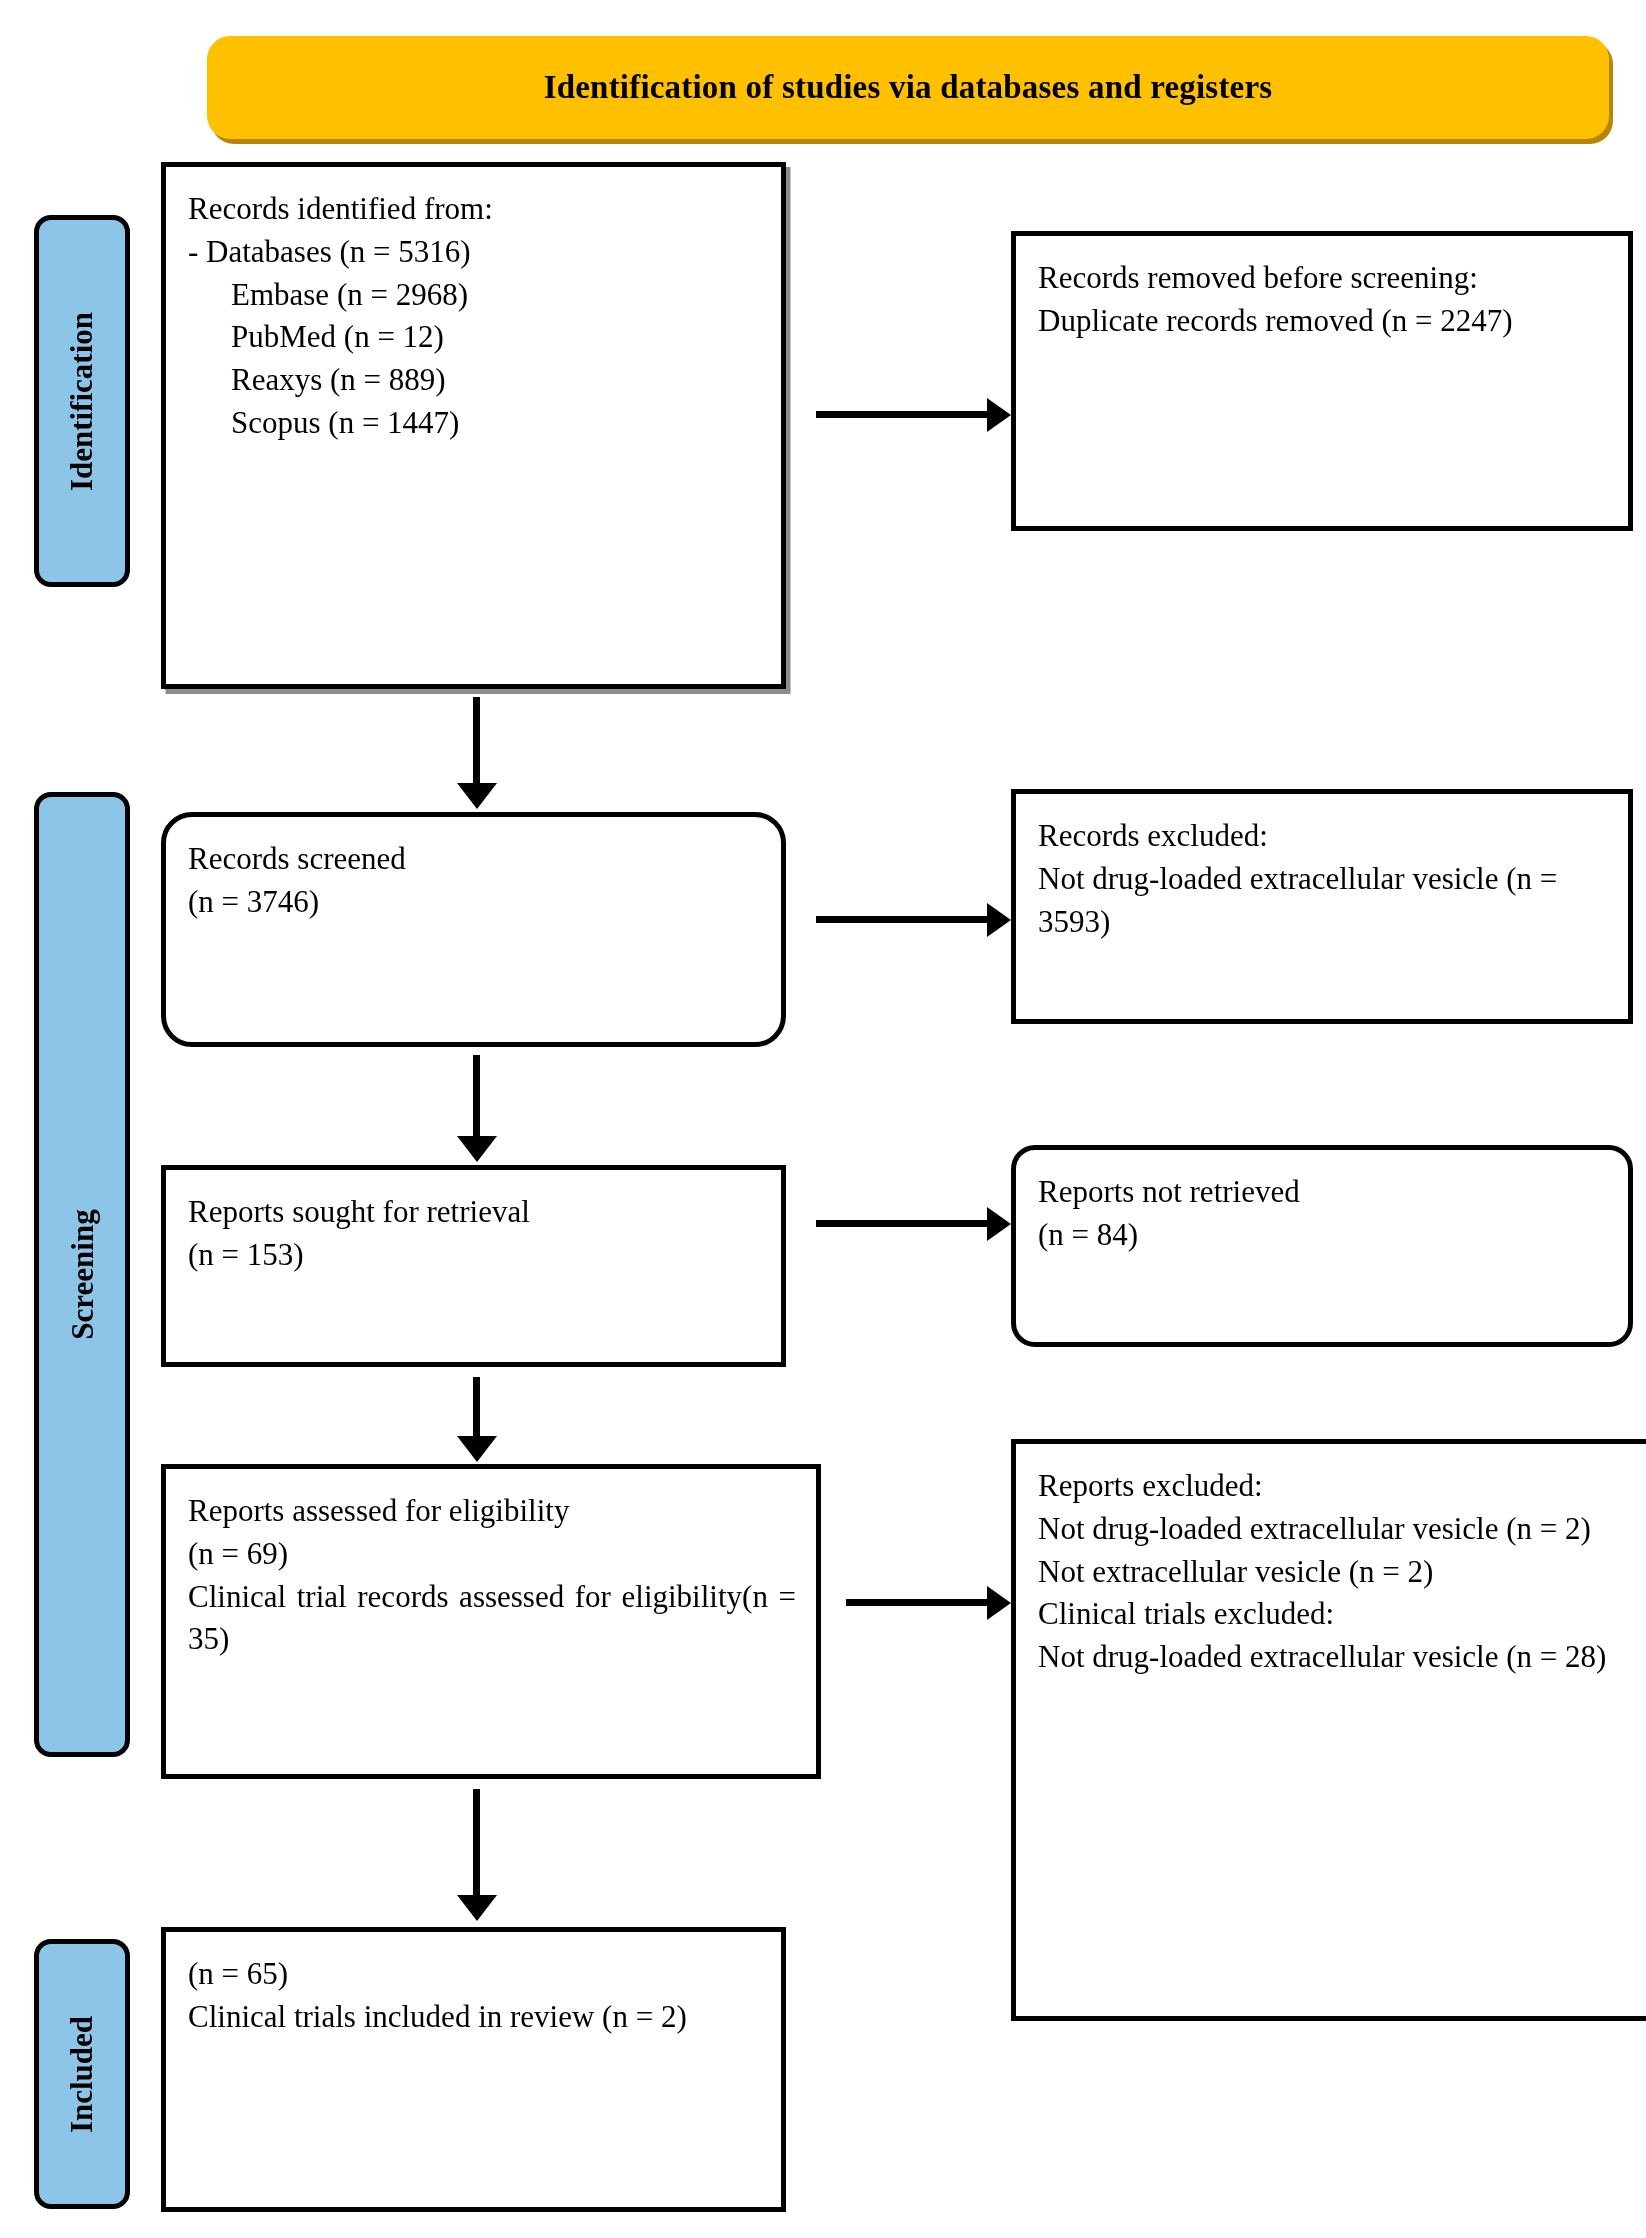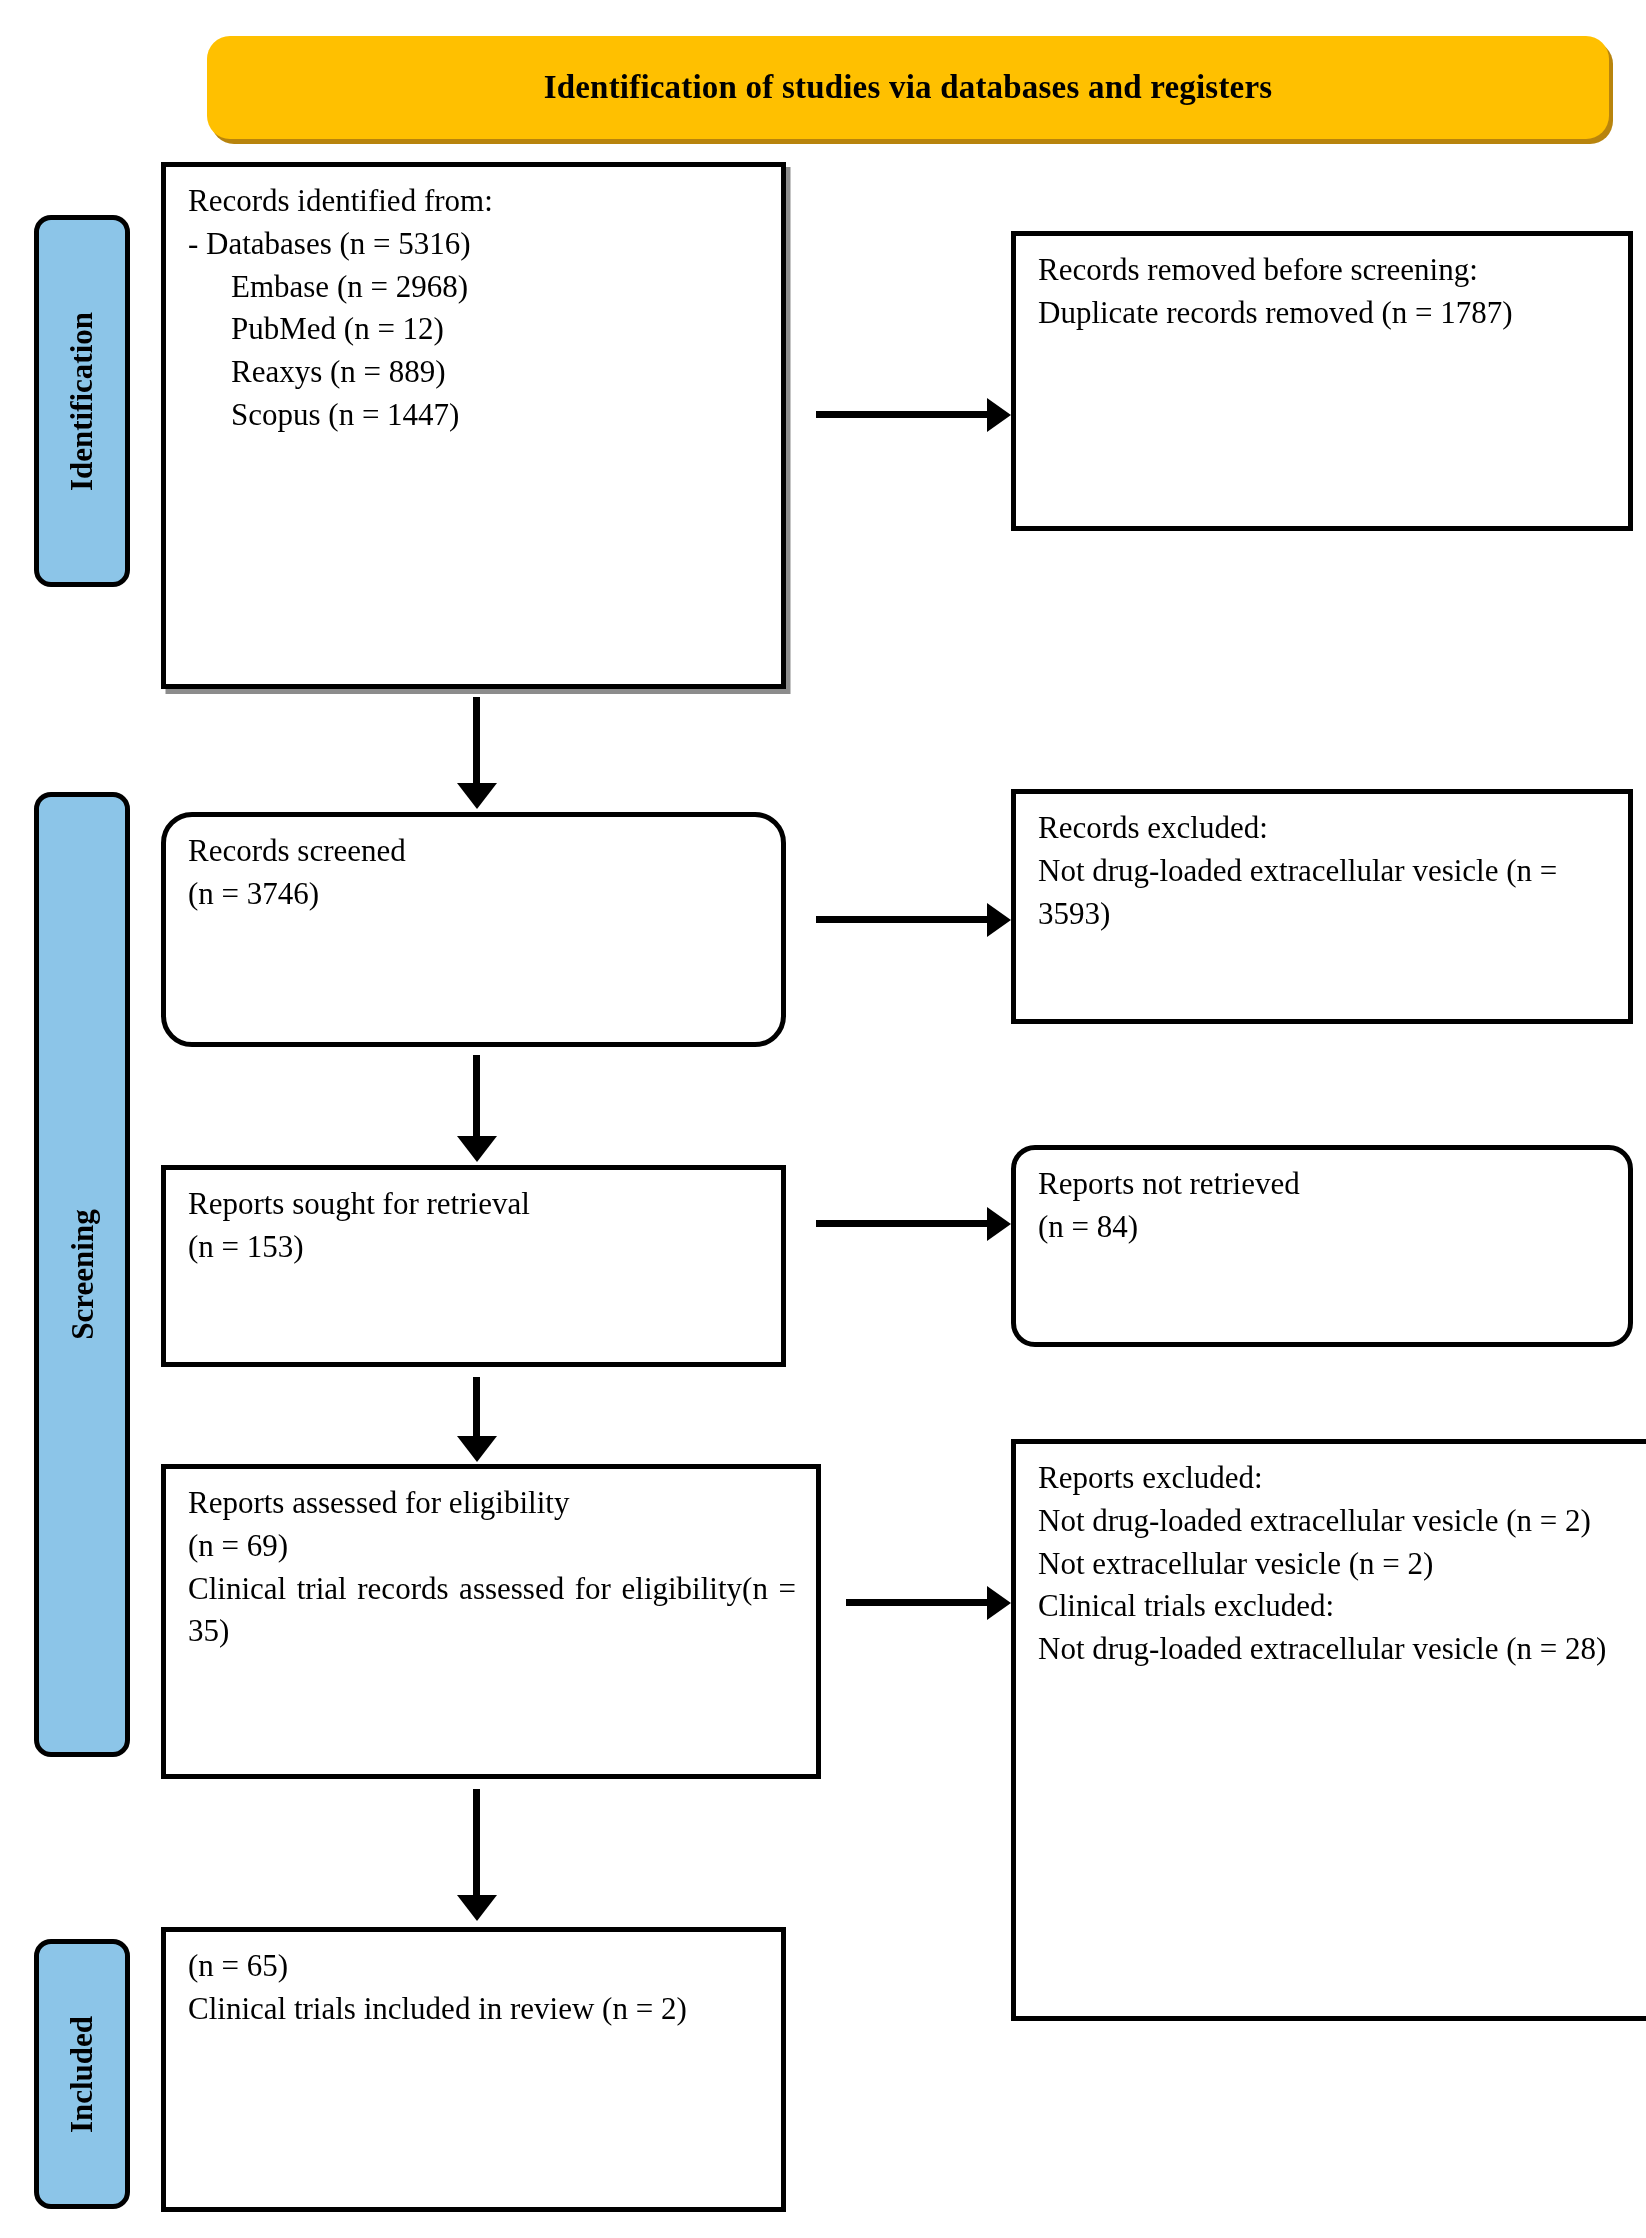--- a/index.html
+++ b/index.html
@@ -45,21 +45,21 @@
   #bar-identification{left:18px;top:215px;width:96px;height:372px;}
   #bar-screening   {left:18px;top:792px;width:96px;height:965px;}
   #bar-included    {left:18px;top:1939px;width:96px;height:270px;}
 
   
   .box{
     position:absolute;
     background:#fff;
     border:5px solid #000;
     box-sizing:border-box;
-    padding:13px 20px 17px 22px;
+    padding:21px 20px 17px 22px;
   }
   .box.shadow{box-shadow:4.5px 5px 0 0 rgba(120,120,120,.85);}
   .box p{
     margin:0;
     font-size:31px;
     line-height:1.38;
   }
   .box p.just{text-align:justify;text-align-last:left;}
   .indent{display:inline-block;width:43px;}
 
@@ -127,21 +127,21 @@
     <p>Records identified from:</p>
     <p>- Databases (n = 5316)</p>
     <p><span class="indent"></span><span>Embase (n = 2968)</span></p>
     <p><span class="indent"></span><span>PubMed (n = 12)</span></p>
     <p><span class="indent"></span><span>Reaxys (n = 889)</span></p>
     <p><span class="indent"></span><span>Scopus (n = 1447)</span></p>
   </div>
 
   <div class="box" id="box-removed">
     <p class="just">Records removed before screening:</p>
-    <p class="just">Duplicate records removed (n = 1787)</p>
+    <p class="just">Duplicate records removed (n = 2247)</p>
   </div>
 
   <div class="box" id="box-screened">
     <p>Records screened</p>
     <p>(n = 3746)</p>
   </div>
 
   <div class="box" id="box-excluded-rec">
     <p>Records excluded:</p>
     <p>Not drug-loaded extracellular vesicle (n = 3593)</p>

